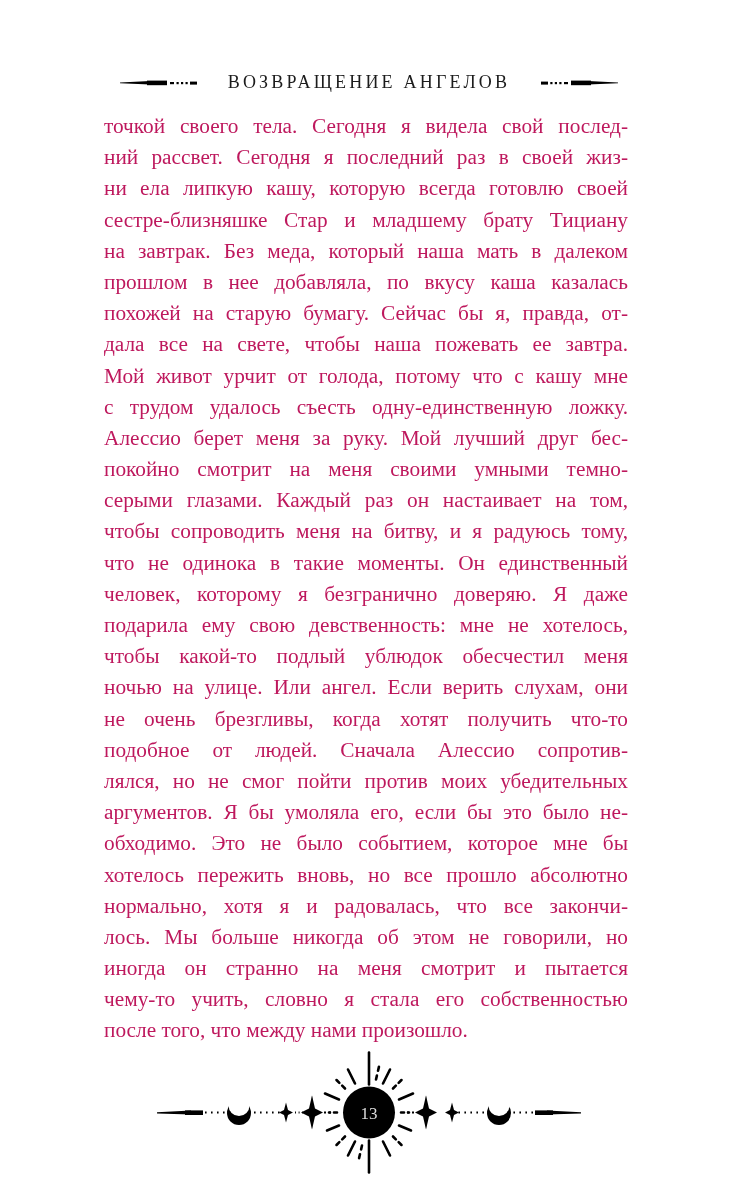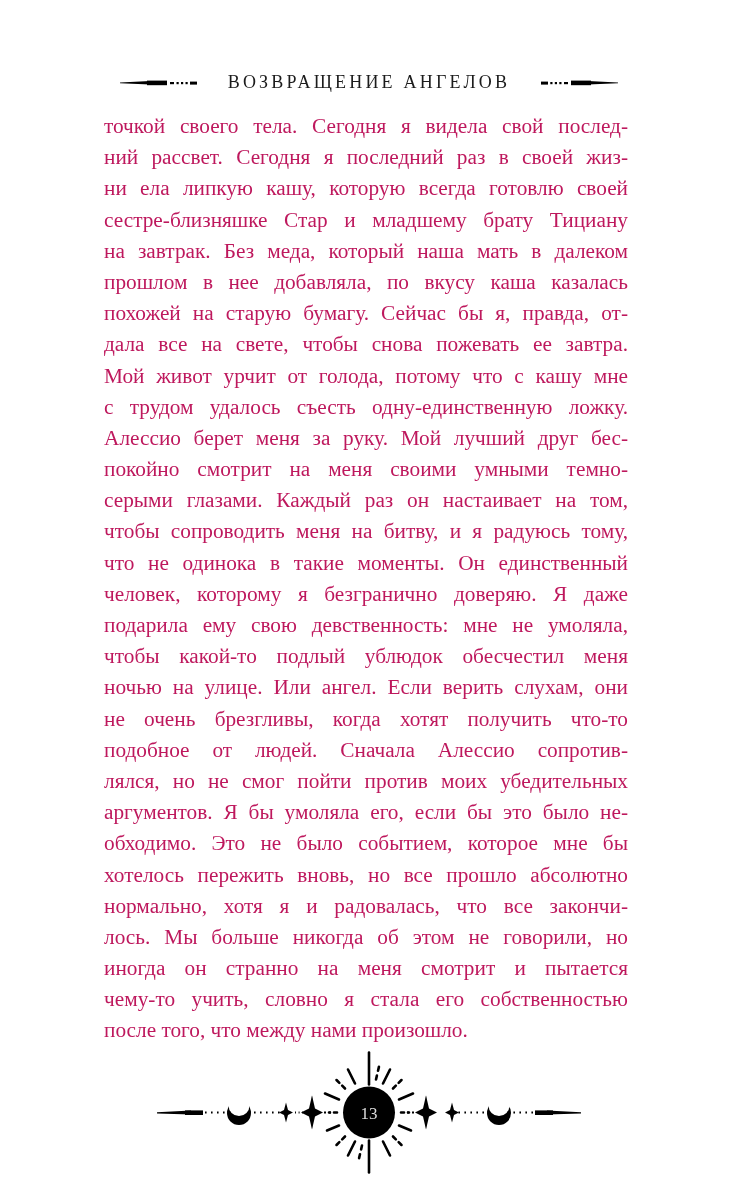--- a/index.html
+++ b/index.html
@@ -90,30 +90,30 @@
   </div>
 
   <div class="page-text">
       <div class="line">точкой своего тела. Сегодня я видела свой послед-</div>
       <div class="line">ний рассвет. Сегодня я последний раз в своей жиз-</div>
       <div class="line">ни ела липкую кашу, которую всегда готовлю своей</div>
       <div class="line">сестре-близняшке Стар и младшему брату Тициану</div>
       <div class="line">на завтрак. Без меда, который наша мать в далеком</div>
       <div class="line">прошлом в нее добавляла, по вкусу каша казалась</div>
       <div class="line">похожей на старую бумагу. Сейчас бы я, правда, от-</div>
-      <div class="line">дала все на свете, чтобы снова пожевать ее завтра.</div>
+      <div class="line">дала все на свете, чтобы наша пожевать ее завтра.</div>
       <div class="line">Мой живот урчит от голода, потому что с кашу мне</div>
       <div class="line">с трудом удалось съесть одну-единственную ложку.</div>
       <div class="line">Алессио берет меня за руку. Мой лучший друг бес-</div>
       <div class="line">покойно смотрит на меня своими умными темно-</div>
       <div class="line">серыми глазами. Каждый раз он настаивает на том,</div>
       <div class="line">чтобы сопроводить меня на битву, и я радуюсь тому,</div>
       <div class="line">что не одинока в такие моменты. Он единственный</div>
       <div class="line">человек, которому я безгранично доверяю. Я даже</div>
-      <div class="line">подарила ему свою девственность: мне не умоляла,</div>
+      <div class="line">подарила ему свою девственность: мне не хотелось,</div>
       <div class="line">чтобы какой-то подлый ублюдок обесчестил меня</div>
       <div class="line">ночью на улице. Или ангел. Если верить слухам, они</div>
       <div class="line">не очень брезгливы, когда хотят получить что-то</div>
       <div class="line">подобное от людей. Сначала Алессио сопротив-</div>
       <div class="line">лялся, но не смог пойти против моих убедительных</div>
       <div class="line">аргументов. Я бы умоляла его, если бы это было не-</div>
       <div class="line">обходимо. Это не было событием, которое мне бы</div>
       <div class="line">хотелось пережить вновь, но все прошло абсолютно</div>
       <div class="line">нормально, хотя я и радовалась, что все закончи-</div>
       <div class="line">лось. Мы больше никогда об этом не говорили, но</div>

